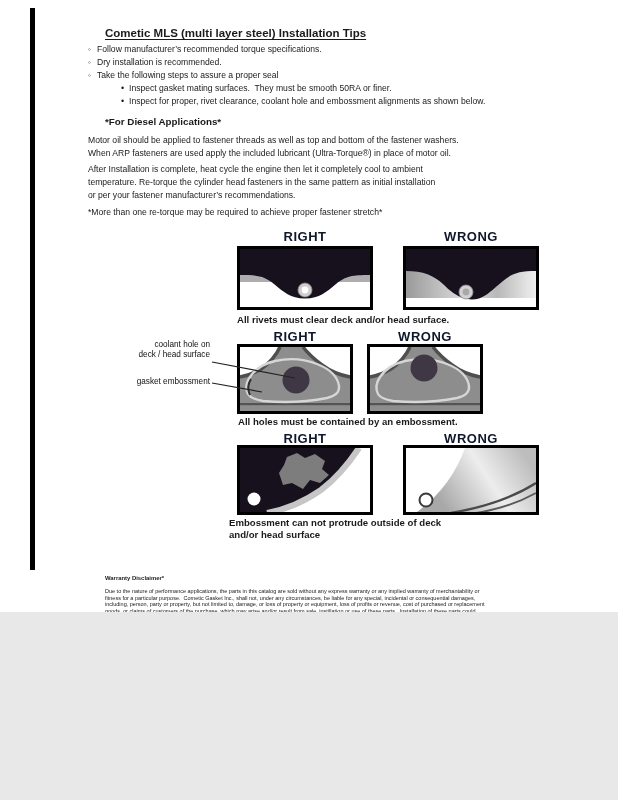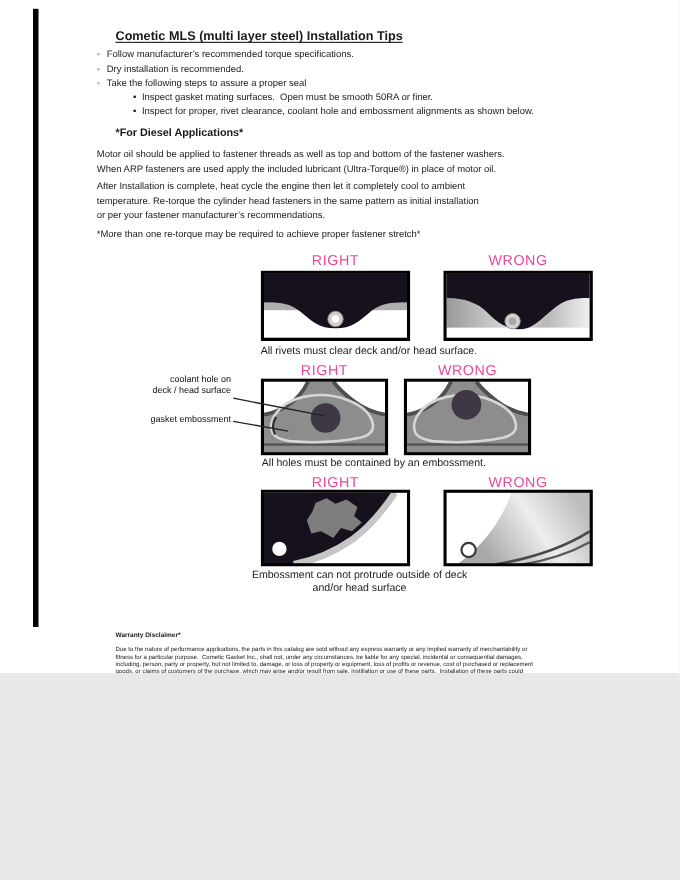--- a/index.html
+++ b/index.html
@@ -17,25 +17,25 @@
   .b-row{display:flex;align-items:baseline;white-space:pre;}
   .b-glyph{width:9px;font-size:8px;}
   .b-sub{margin-left:33px;}
   .b-sub .b-glyph{width:8px;font-size:9px;}
   .h-diesel{position:absolute;left:105px;top:116px;font-size:9.8px;font-weight:700;white-space:pre;}
   .para{position:absolute;left:88px;font-size:8.6px;line-height:13px;white-space:pre;}
   .p1{top:134px;}
   .p2{top:163px;}
   .p-note{top:206px;}
   .fig-label{
-    position:absolute;width:136px;text-align:center;font-size:13px;font-weight:400;
-    letter-spacing:0.5px;color:#ec4899;
+    position:absolute;width:136px;text-align:center;font-size:13px;font-weight:700;
+    letter-spacing:0.5px;color:#0f172a;
   }
   .fig-label.narrow{width:116px;}
-  .fig-caption{position:absolute;font-size:9.6px;font-weight:400;white-space:pre;line-height:11.5px;text-align:center;}
+  .fig-caption{position:absolute;font-size:9.6px;font-weight:700;white-space:pre;line-height:11.5px;}
   .panel{position:absolute;display:block;}
   .anno{
     position:absolute;left:105px;width:105px;text-align:right;font-size:8.2px;
     line-height:9.5px;white-space:pre;color:#111;
   }
   .anno-coolant{top:340px;}
   .anno-emboss{top:377px;text-align:right;}
   .leader-overlay{position:absolute;left:105px;top:335px;width:200px;height:70px;}
   .warranty{position:absolute;left:105px;top:575px;width:450px;font-size:5.5px;line-height:6.8px;}
   .warranty h4{margin:0 0 6px 0;font-size:5.9px;}
@@ -59,21 +59,21 @@
     <div class="b-row">
       <span class="b-glyph">◦</span>
       <span>Dry installation is recommended.</span>
     </div>
     <div class="b-row">
       <span class="b-glyph">◦</span>
       <span>Take the following steps to assure a proper seal</span>
     </div>
     <div class="b-row b-sub">
       <span class="b-glyph">•</span>
-      <span>Inspect gasket mating surfaces.  Open must be smooth 50RA or finer.</span>
+      <span>Inspect gasket mating surfaces.  They must be smooth 50RA or finer.</span>
     </div>
     <div class="b-row b-sub">
       <span class="b-glyph">•</span>
       <span>Inspect for proper, rivet clearance, coolant hole and embossment alignments as shown below.</span>
     </div>
   </div>
 
   <div class="h-diesel">*For Diesel Applications*</div>
   <div class="para p1">Motor oil should be applied to fastener threads as well as top and bottom of the fastener washers.
 When ARP fasteners are used apply the included lubricant (Ultra-Torque®) in place of motor oil.</div>

